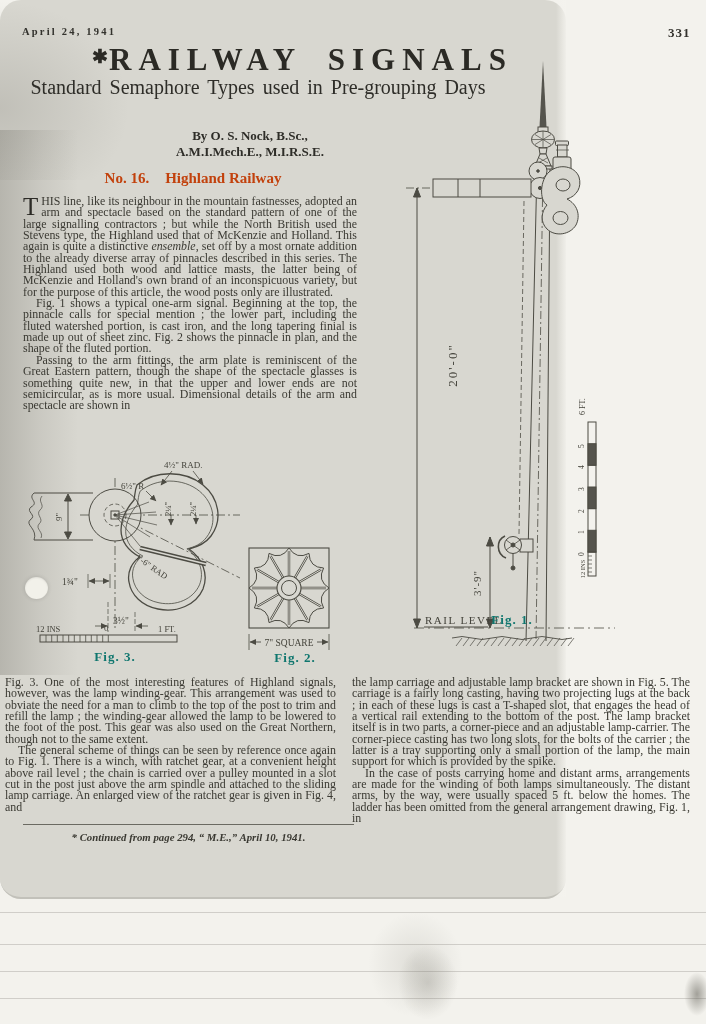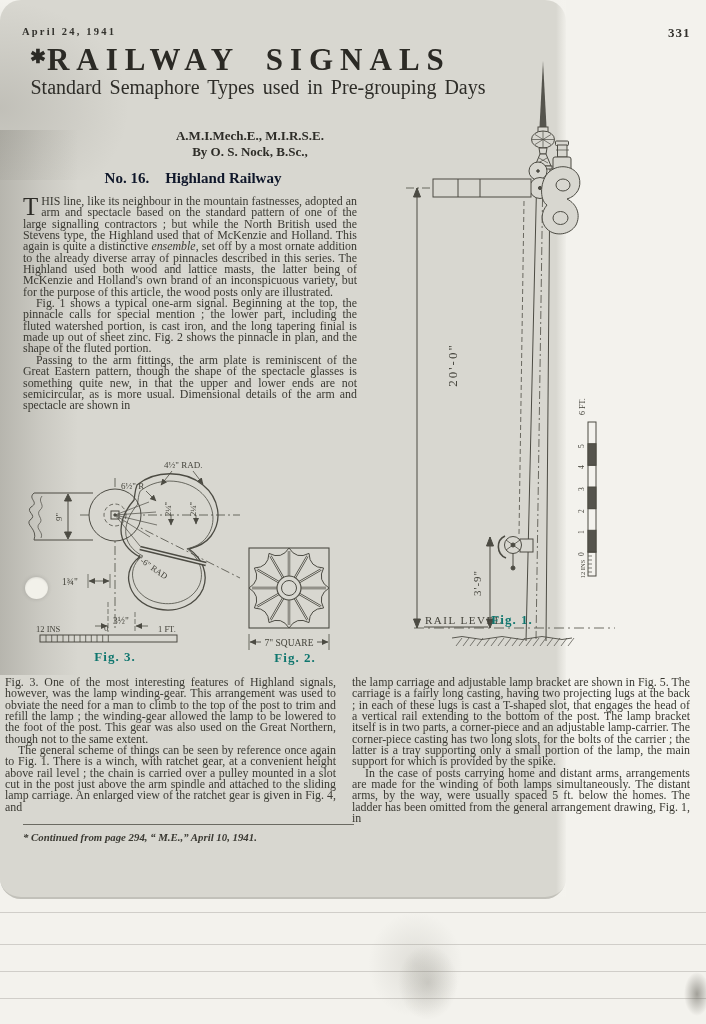--- a/index.html
+++ b/index.html
@@ -18,38 +18,38 @@
   .edge-right{position:absolute;right:0;top:0;width:10px;height:897px;
      background:linear-gradient(to left, rgba(244,243,238,.85), transparent);}
   .wedge{position:absolute;left:681px;top:829px;width:25px;height:68px;background:#f3f2ed;}
   .hole{position:absolute;left:25px;top:577px;width:23px;height:22px;border-radius:50%;
      background:#f2f1ea;box-shadow:0 0 4px rgba(0,0,0,.14), inset 0 1px 2px rgba(0,0,0,.08);}
   
   .date{position:absolute;left:22px;top:26px;font-weight:bold;font-size:10.5px;
         letter-spacing:2.2px;color:#33322d;}
   .pageno{position:absolute;left:668px;top:25px;font-weight:bold;font-size:13px;
         letter-spacing:1px;color:#33322d;}
-  .title{position:absolute;left:30px;top:42px;width:545px;
+  .title{position:absolute;left:30px;top:42px;width:545px;text-align:center;
         font-weight:bold;font-size:31px;letter-spacing:7px;word-spacing:12px;color:#2b2a25;}
   .title .star{font-size:19px;vertical-align:7px;letter-spacing:0;margin-right:1px;}
   .subtitle{position:absolute;left:8px;top:76px;width:500px;text-align:center;
         font-size:20px;word-spacing:3px;color:#2e2d28;}
   .byline{position:absolute;left:70px;top:128px;width:360px;text-align:center;
         font-weight:bold;font-size:13px;line-height:15.5px;color:#2e2d28;}
   .series{position:absolute;left:23px;top:170px;width:340px;text-align:center;
-        font-weight:bold;font-size:15px;color:#0f172a;}
+        font-weight:bold;font-size:15px;color:#c2410c;}
   .series .gap{display:inline-block;width:16px;}
   .col{position:absolute;font-size:11.9px;line-height:11.35px;text-align:justify;color:#3a3932;}
   .col p{margin:0;}
   .col p.ind{text-indent:13px;font-family:Liberation Serif, serif;}
   .dropcap{float:left;font-size:25px;line-height:20px;padding:1px 3px 0 0;color:#2c2b26;}
   .caption{position:absolute;text-align:center;font-weight:bold;font-size:13px;
         letter-spacing:1px;color:#0f766e;}
   .footnote{position:absolute;left:23px;top:824px;width:331px;border-top:1px solid #6b6a62;
-        padding-top:6px;text-align:left;font-style:italic;font-weight:bold;
+        padding-top:6px;text-align:center;font-style:italic;font-weight:bold;
         font-size:10.8px;color:#3a3932;}
   svg{position:absolute;overflow:visible;}
   svg text{font-family:"Liberation Serif", serif;fill:#44433b;}
 </style>
 </head>
 <body>
 
 <div class="stage">
 
   <div class="rule" style="top:912px"></div>
@@ -66,22 +66,22 @@
     <div class="edge-right"></div>
     <div class="wedge"></div>
     <div class="hole"></div>
 
     <div class="date">April 24, 1941</div>
     <div class="pageno">331</div>
 
     <div class="title"><span class="star">✱</span><span>RAILWAY SIGNALS</span></div>
     <div class="subtitle">Standard Semaphore Types used in Pre-grouping Days</div>
     <div class="byline">
+      <div>By O. S. Nock, B.Sc.,</div>
       <div>A.M.I.Mech.E., M.I.R.S.E.</div>
-      <div>By O. S. Nock, B.Sc.,</div>
     </div>
     <div class="series"><span>No. 16.</span><span class="gap"></span><span>Highland Railway</span></div>
 
     <div class="col" style="left:23px;top:196px;width:334px;">
       <p><span class="dropcap">T</span><span>HIS line, like its neighbour in the mountain fastnesses, adopted an arm and spectacle based on the standard pattern of one of the large signalling contractors ; but while the North British used the Stevens type, the Highland used that of McKenzie and Holland. This again is quite a distinctive </span><em>ensemble</em><span>, set off by a most ornate addition to the already diverse array of pinnacles described in this series. The Highland used both wood and lattice masts, the latter being of McKenzie and Holland's own brand of an inconspicuous variety, but for the purpose of this article, the wood posts only are illustrated.</span></p>
       <p class="ind">Fig. 1 shows a typical one-arm signal. Beginning at the top, the pinnacle calls for special mention ; the lower part, including the fluted watershed portion, is cast iron, and the long tapering finial is made up out of sheet zinc. Fig. 2 shows the pinnacle in plan, and the shape of the fluted portion.</p>
       <p class="ind">Passing to the arm fittings, the arm plate is reminiscent of the Great Eastern pattern, though the shape of the spectacle glasses is something quite new, in that the upper and lower ends are not semicircular, as is more usual. Dimensional details of the arm and spectacle are shown in</p>
     </div>
 
     <svg style="left:0;top:452px" width="250" height="212" viewBox="0 0 250 212">

